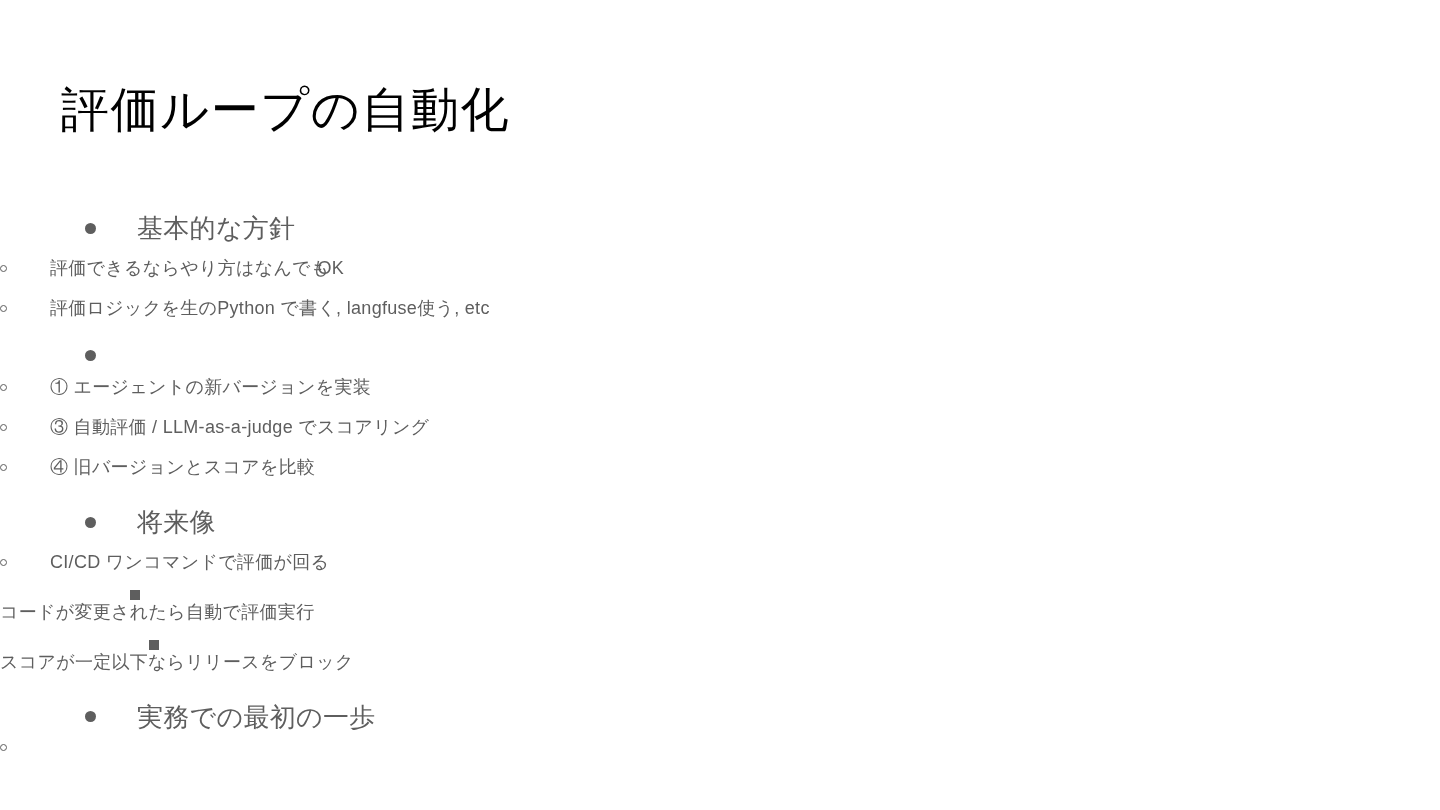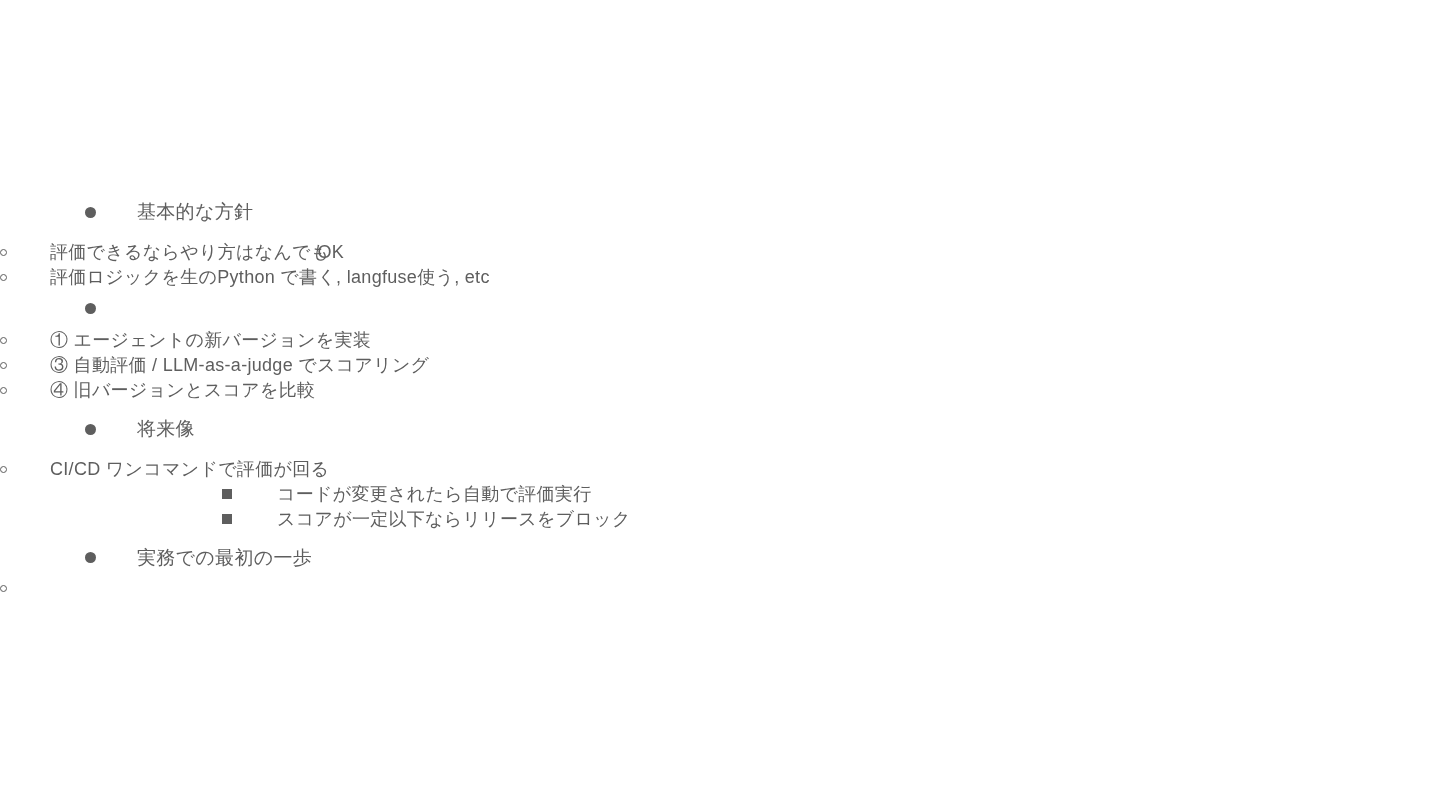--- a/index.html
+++ b/index.html
@@ -38,24 +38,24 @@
     flex-direction:column;
     align-items:flex-start;
   }
   .row{
     display:flex;
     align-items:center;
     color:var(--body-color);
     white-space:nowrap;
     letter-spacing:0.3px;
   }
-  .row.l1{margin-top:13px;padding-left:85px;font-size:19px;line-height:26px;}
-  .row.l2,.row.l3{margin-top:0;font-size:18px;line-height:25px;}
+  .row.l1{margin-top:29px;padding-left:85px;font-size:26px;line-height:26px;}
+  .row.l2,.row.l3{margin-top:15px;font-size:18px;line-height:25px;}
   .row.l2{}
-  .row.l3{padding-left:222px;}
+  .row.l3{flex-direction:column;}
   .row.l1 + .row.l2{margin-top:14.5px;}
   .marker{flex:0 0 auto;display:flex;align-items:center;}
   .l1 .marker{width:52px;}
   .l2 .marker{width:50px;}
   .l3 .marker{width:55px;}
   .marker.disc::before{
     content:"";display:block;width:11px;height:11px;
     border-radius:50%;background:var(--body-color);
   }
   .marker.circle::before{
@@ -65,20 +65,21 @@
   .marker.square::before{
     content:"";display:block;width:10px;height:10px;
     background:var(--body-color);
   }
   .overlap{margin-left:-12px;text-align:right;}
 </style>
 </head>
 <body>
 
 <div class="slide">
+  <h1 class="title">評価ループの自動化</h1>
   <div class="list" id="bullet-list">
       <div class="row l1">
         <span class="marker disc"></span>
         <span class="text">基本的な方針</span>
       </div>
       <div class="row l2">
         <span class="marker circle"></span>
         <span class="text">評価できるならやり方はなんでも</span>
         <span class="overlap">OK</span>
       </div>

